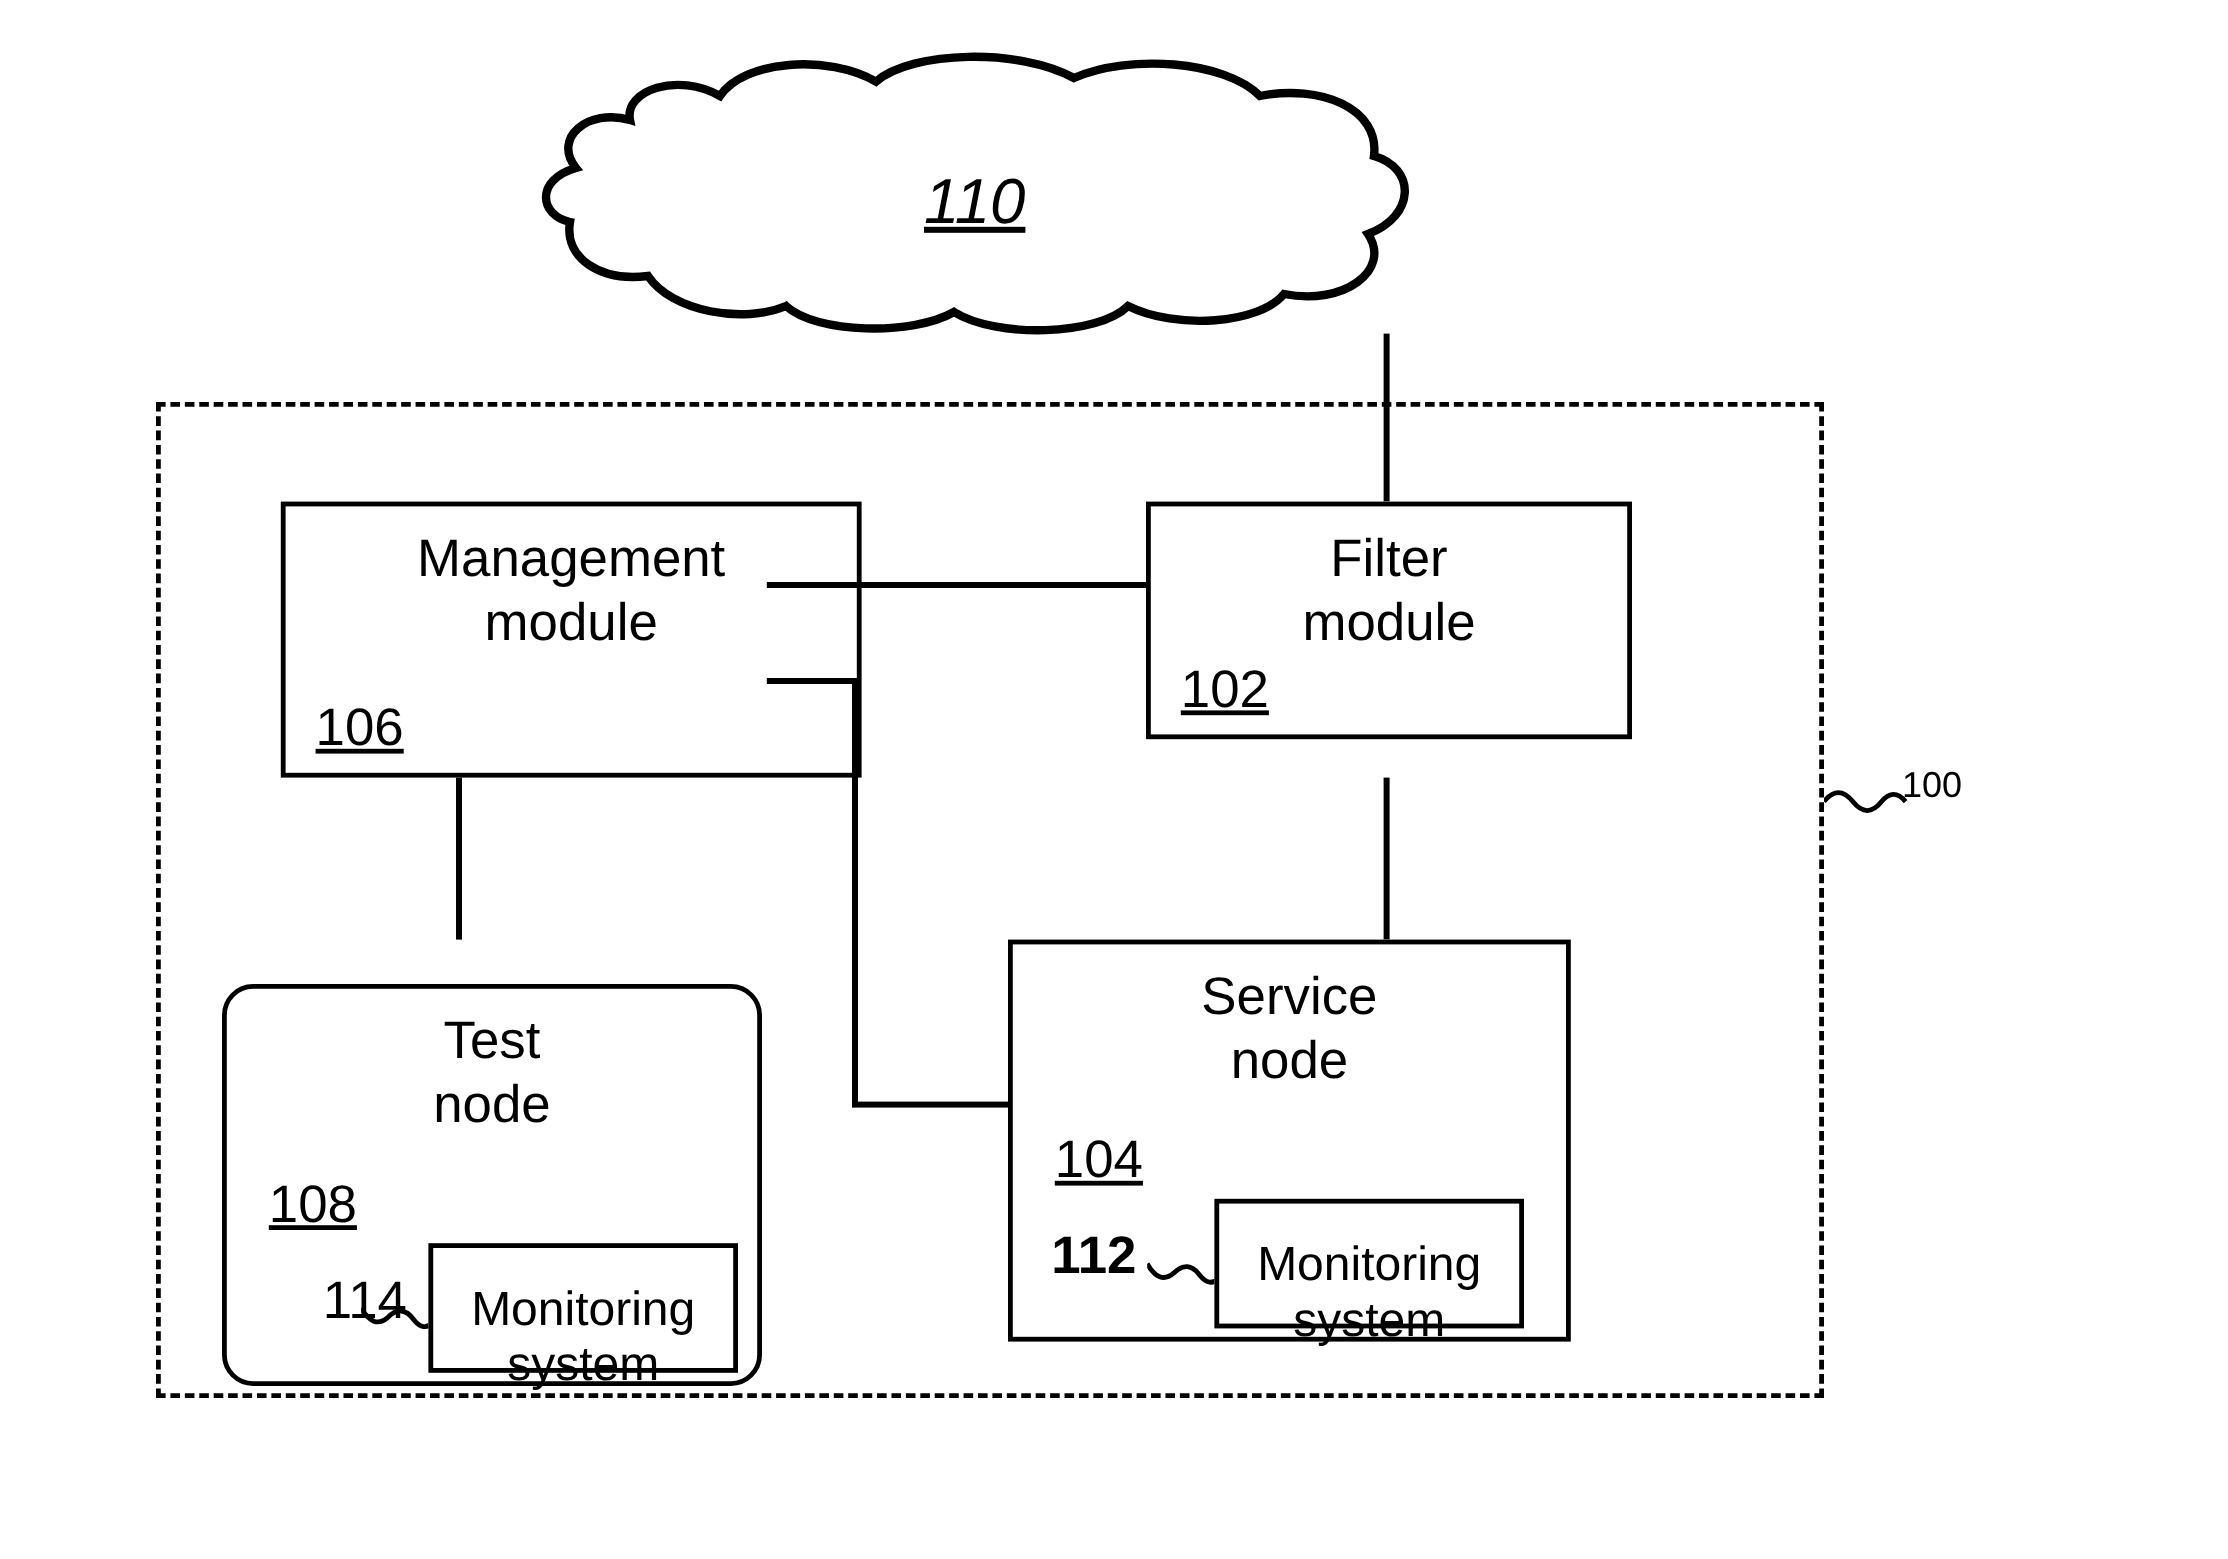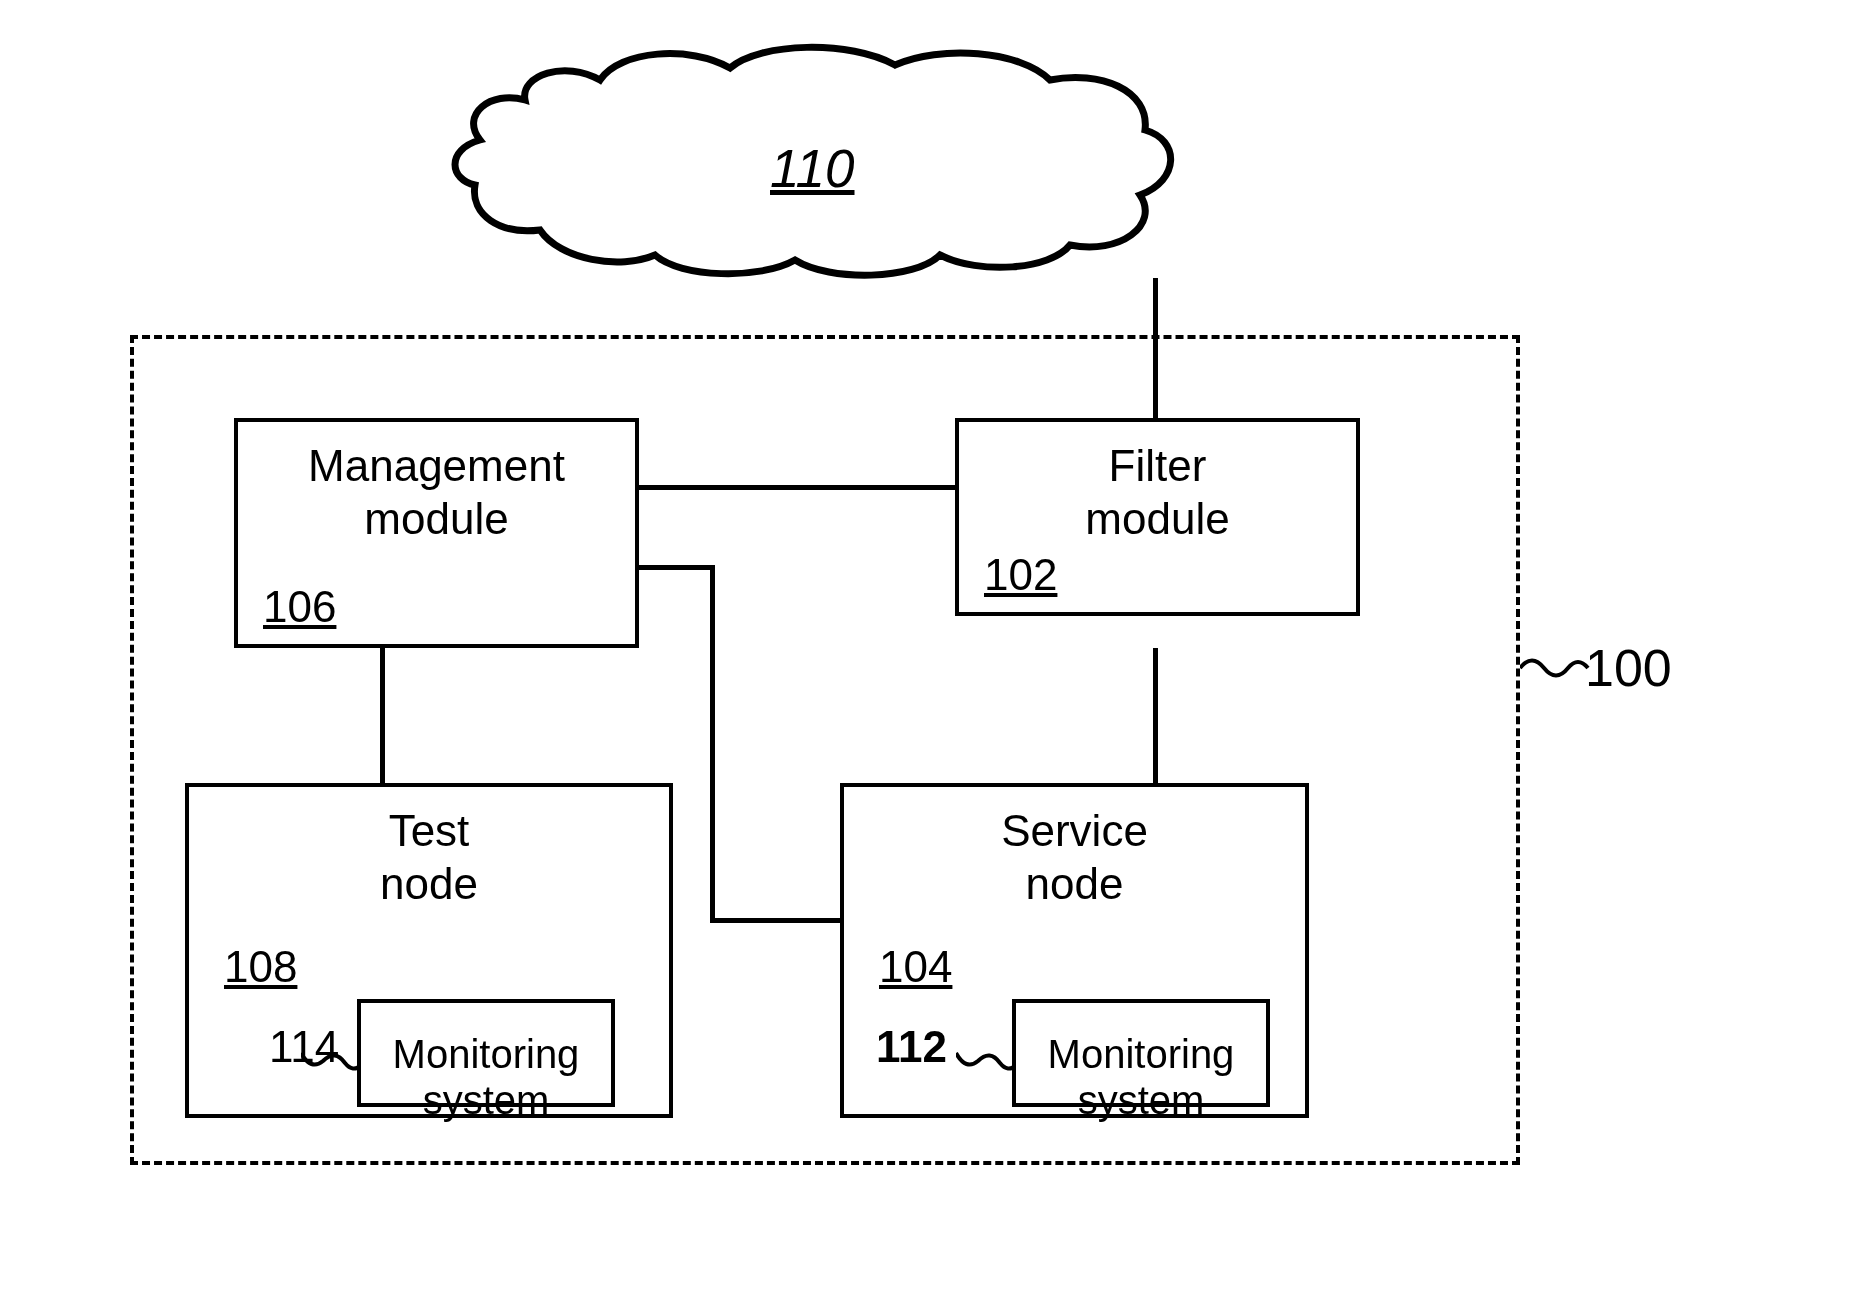--- a/index.html
+++ b/index.html
@@ -66,21 +66,21 @@
       position: absolute;
     }
     .cloud-number {
       position: absolute;
       font-size: 53px;
       text-decoration: underline;
       font-style: italic;
     }
     .system-label {
       position: absolute;
-      font-size: 52px;
+      font-size: 30px;
     }
     .squiggle {
       position: absolute;
     }
   </style>
 </head>
 <body>
 
 <div class="diagram">
 
@@ -106,21 +106,21 @@
   <div class="line" style="left:1153px; top:278px; width:5px; height:140px;"></div>
 
   <div class="dashed-container" style="left:130px; top:335px; width:1390px; height:830px;"></div>
 
   <div class="system-label" style="left:1585px; top:638px;">100</div>
 
   <svg class="squiggle" style="left:1520px; top:648px; width:70px; height:40px;" viewBox="0 0 70 40">
     <path d="M 0 20 Q 12 5, 24 20 Q 36 35, 48 20 Q 58 8, 68 20" fill="none" stroke="black" stroke-width="4"></path>
   </svg>
 
-  <div class="box" style="left:234px; top:418px; width:405px; height:230px;">
+  <div class="box" style="left:234px; top:418px; width:484px; height:230px;">
     <div class="box-title">
       <span>Management</span><br>
       <span>module</span>
     </div>
     <div class="box-number" style="left:25px; bottom:12px;">106</div>
   </div>
 
   <div class="box" style="left:955px; top:418px; width:405px; height:198px;">
     <div class="box-title">
       <span>Filter</span><br>
@@ -132,21 +132,21 @@
   <div class="line" style="left:639px; top:485px; width:316px; height:5px;"></div>
 
   <div class="line" style="left:380px; top:648px; width:5px; height:135px;"></div>
 
   <div class="line" style="left:1153px; top:648px; width:5px; height:135px;"></div>
 
   <div class="line" style="left:639px; top:565px; width:75px; height:5px;"></div>
   <div class="line" style="left:710px; top:565px; width:5px; height:355px;"></div>
   <div class="line" style="left:710px; top:918px; width:130px; height:5px;"></div>
 
-  <div class="box" style="left:185px; top:783px; width:488px; height:335px;">
+  <div class="box" style="left:185px; top:820px; width:450px; height:335px;border-radius:26px;">
     <div class="box-title">
       <span>Test</span><br>
       <span>node</span>
     </div>
     <div class="box-number" style="left:35px; top:155px;">108</div>
     <div class="inner-number" style="left:32px; top:235px;margin-left:48px;">114</div>
     <svg class="squiggle" style="left:112px; top:262px; width:62px; height:36px;" viewBox="0 0 62 36">
       <path d="M 0 4 Q 10 22, 22 12 Q 34 0, 44 14 Q 52 24, 60 16" fill="none" stroke="black" stroke-width="4"></path>
     </svg>
     <div class="sub-box" style="left:168px; top:212px; width:258px; height:108px;">

